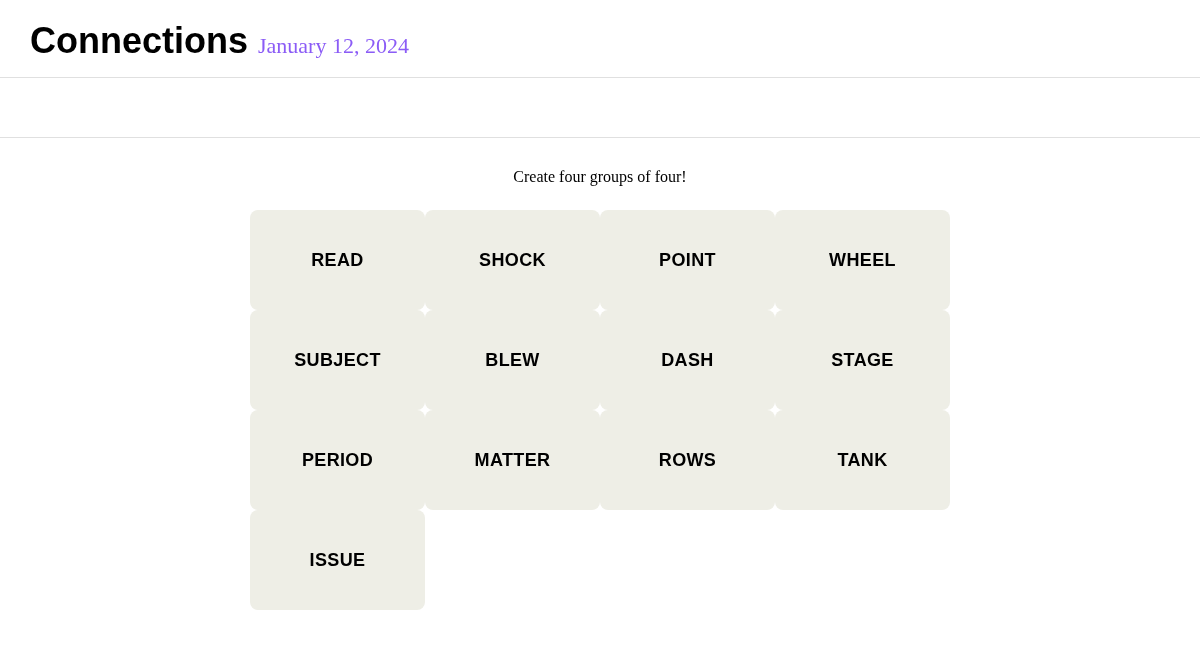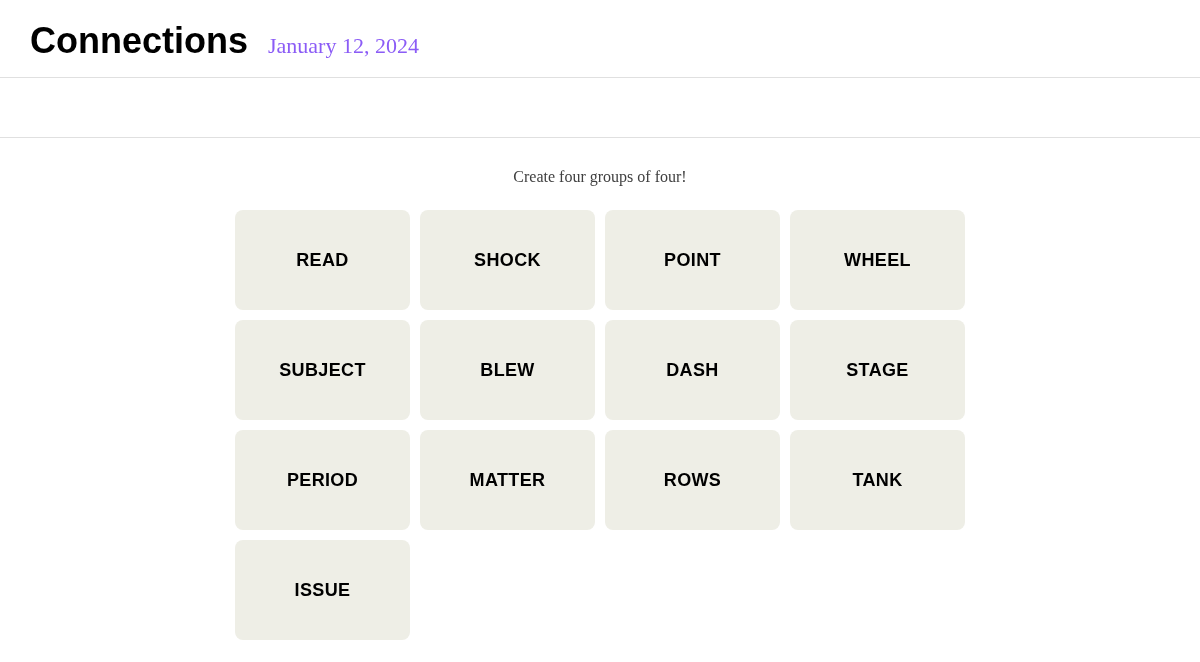--- a/index.html
+++ b/index.html
@@ -16,21 +16,21 @@
     }
 
     .header {
       padding: 20px 30px 15px 30px;
       border-bottom: 1px solid #e0e0e0;
     }
 
     .header-title-row {
       display: flex;
       align-items: baseline;
-      gap: 20px;
+      gap: 10px;
     }
 
     .header-title {
       font-size: 36px;
       font-weight: 900;
       font-family: 'Arial Black', 'Arial', sans-serif;
       color: #000000;
     }
 
     .header-date {
@@ -48,30 +48,29 @@
     .main-content {
       display: flex;
       flex-direction: column;
       align-items: center;
       padding: 30px 20px;
     }
 
     .instruction {
       font-size: 16px;
       font-family: 'Georgia', serif;
-      color: #404040;
+      color: #000000;
       margin-bottom: 24px;
       text-align: right;
     }
 
     .grid {
       display: grid;
       grid-template-columns: repeat(4, 175px);
       grid-template-rows: repeat(4, 100px);
-      gap: 10px;
     }
 
     .tile {
       background-color: #eeeee6;
       border-radius: 8px;
       display: flex;
       align-items: center;
       justify-content: center;
       cursor: pointer;
       user-select: none;

